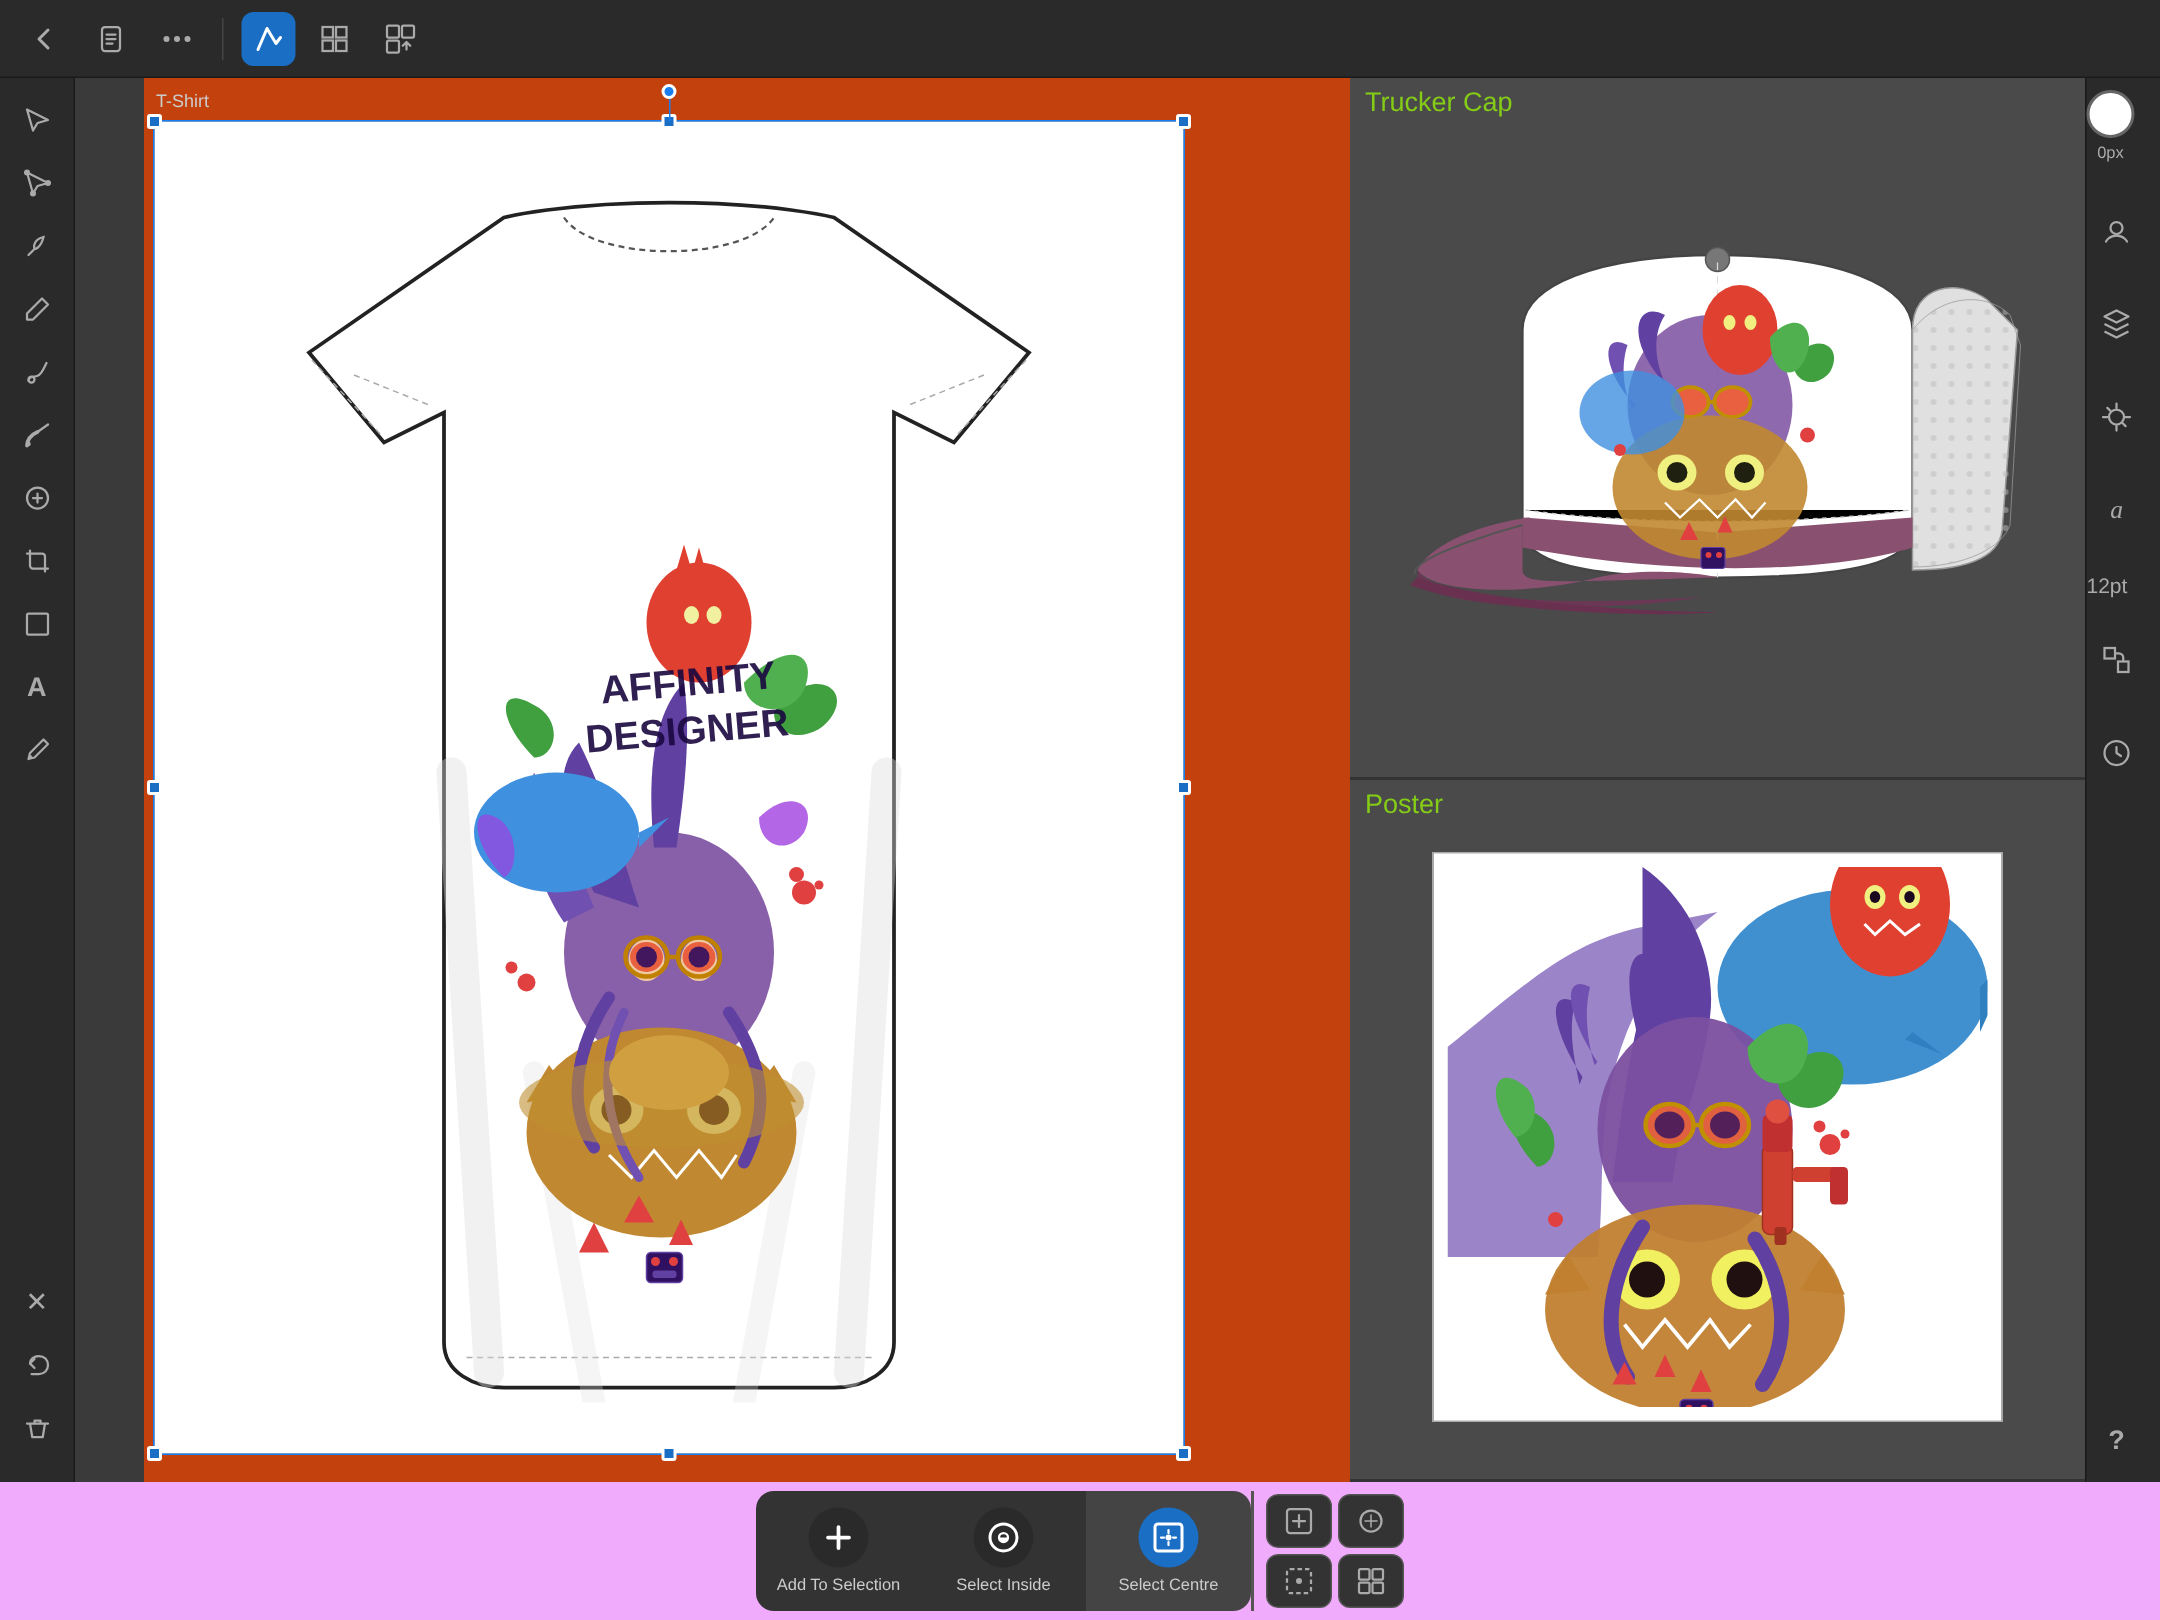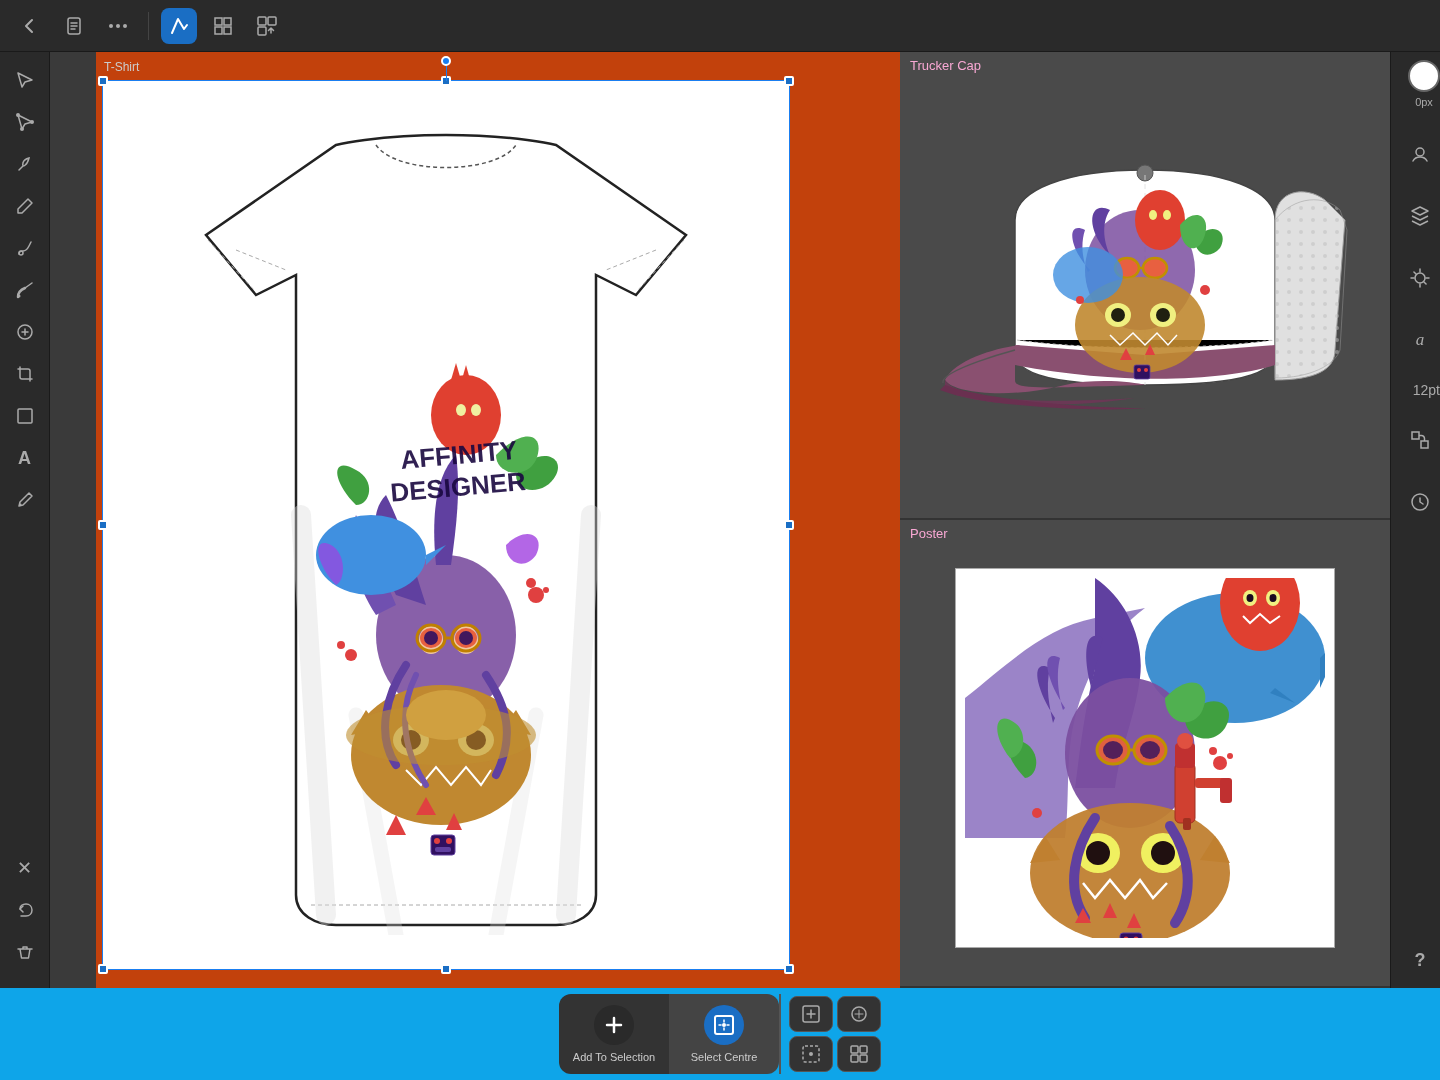--- a/index.html
+++ b/index.html
@@ -151,41 +151,41 @@
       display: flex;
       flex-direction: column;
       border-bottom: 2px solid #333;
       position: relative;
     }
 
     .section-label {
       position: absolute;
       top: 6px;
       left: 10px;
-      color: #f9a8d4;
-      font-size: 13px;
+      color: #84cc16;
+      font-size: 18px;
       z-index: 2;
     }
 
     .section-content {
       flex: 1;
       display: flex;
       align-items: center;
       justify-content: center;
       padding: 20px;
       padding-top: 30px;
     }
 
     
     .right-sidebar {
       width: 50px;
       background: #2a2a2a;
       display: flex;
       flex-direction: column;
-      align-items: flex-end;
+      align-items: flex-start;
       padding: 8px 0;
       gap: 22px;
       flex-shrink: 0;
       border-left: 1px solid #1a1a1a;
     }
 
     .right-sidebar-btn {
       width: 40px;
       height: 40px;
       border-radius: 6px;
@@ -215,21 +215,21 @@
 
     .stroke-value {
       color: #aaa;
       font-size: 11px;
       margin-top: 2px;
     }
 
     
     .bottom-toolbar {
       height: 92px;
-      background: #0ea5e9;
+      background: #f0abfc;
       display: flex;
       align-items: center;
       justify-content: center;
       gap: 0;
       flex-shrink: 0;
       position: relative;
     }
 
     .bottom-tool-group {
       display: flex;
@@ -809,20 +809,30 @@
     <button class="bottom-tool-btn">
       <div class="bottom-icon dark">
         <svg width="24" height="24" viewBox="0 0 24 24" fill="none">
           <path d="M12 5v14M5 12h14" stroke="white" stroke-width="2.5" stroke-linecap="round"></path>
         </svg>
       </div>
       <span class="bottom-label">Add To Selection</span>
     </button>
 
 
+    <button class="bottom-tool-btn">
+      <div class="bottom-icon dark">
+        <svg width="24" height="24" viewBox="0 0 24 24" fill="none">
+          <circle cx="12" cy="12" r="9" stroke="white" stroke-width="2"></circle>
+          <path d="M9 12a3 3 0 006 0" fill="white"></path>
+          <circle cx="12" cy="12" r="3" fill="none" stroke="white" stroke-width="1.5"></circle>
+        </svg>
+      </div>
+      <span class="bottom-label">Select Inside</span>
+    </button>
 
     <button class="bottom-tool-btn active">
       <div class="bottom-icon blue">
         <svg width="24" height="24" viewBox="0 0 24 24" fill="none">
           <rect x="3" y="3" width="18" height="18" rx="2" stroke="white" stroke-width="2"></rect>
           <circle cx="12" cy="12" r="2" fill="white"></circle>
           <path d="M12 7v2M12 15v2M7 12h2M15 12h2" stroke="white" stroke-width="1.5" stroke-linecap="round"></path>
         </svg>
       </div>
       <span class="bottom-label">Select Centre</span>

